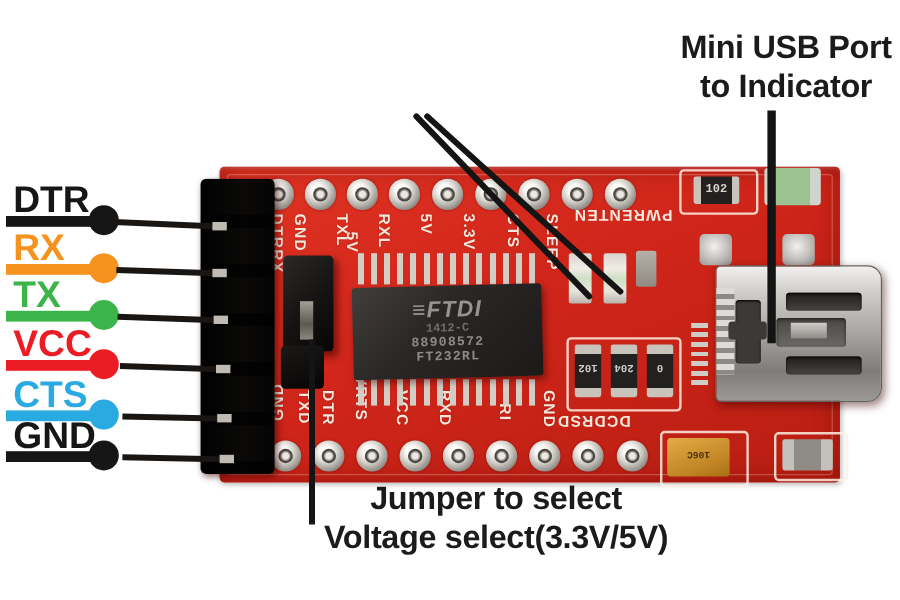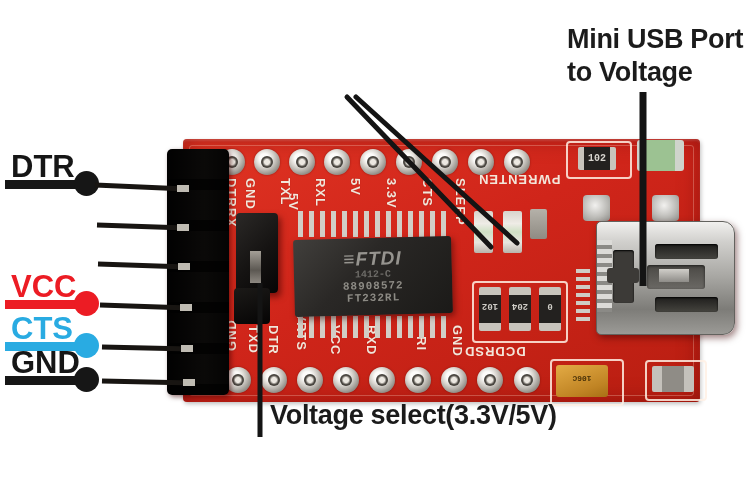--- a/index.html
+++ b/index.html
@@ -1,21 +1,21 @@
 <!DOCTYPE html>
 <html><head>
 <meta charset="utf-8">
 <style>
   html,body{margin:0;padding:0;background:#fff;}
   #stage{position:relative;width:750px;height:500px;background:#ffffff;overflow:hidden;
          font-family:"Liberation Sans",sans-serif;}
   
   .ann{position:absolute;font:700 27px "Liberation Sans",sans-serif;color:#1b1b1b;
        white-space:nowrap;z-index:7;letter-spacing:-0.3px;}
-  .ann div{line-height:33px;}
+  .ann div{line-height:33px;text-align:center;}
   
   .pinrow{position:absolute;left:0;width:135px;height:46px;z-index:5;}
   .pl-text{position:absolute;left:11px;top:0;font:700 31px "Liberation Sans",sans-serif;
            line-height:1;color:var(--pc,#161616);}
   .pl-bar{position:absolute;left:5px;top:29px;width:88px;height:9px;background:var(--pc,#161616);}
   .pl-dot{position:absolute;left:74px;top:20px;width:25px;height:25px;border-radius:50%;
           background:var(--pc,#161616);}
   
   #board{position:absolute;left:183px;top:139px;width:517px;height:263px;border-radius:4px;
          background:linear-gradient(155deg,#e03423 0%,#d0251a 45%,#b81e11 100%);
@@ -97,28 +97,39 @@
        background:repeating-linear-gradient(180deg,#cfccc5 0 4px,rgba(0,0,0,0) 4px 8px);}
   svg#overlay{position:absolute;left:0;top:0;z-index:6;pointer-events:none;}
 </style>
 </head>
 <body>
 
 <div id="stage">
 
   <div class="ann" style="left:567px;top:23px;">
     <div>Mini USB Port</div>
-    <div>to Voltage</div>
+    <div>to Indicator</div>
   </div>
   <div class="ann" style="left:270px;top:399px;">
+    <div>Jumper to select</div>
     <div>Voltage select(3.3V/5V)</div>
   </div>
 
   <div class="pinrow" style="top: 151px; --pc: #161616;">
     <span class="pl-text">DTR</span>
+    <div class="pl-bar"></div>
+    <div class="pl-dot"></div>
+  </div>
+  <div class="pinrow" style="top: 191px; --pc: #F6921E;">
+    <span class="pl-text">RX</span>
+    <div class="pl-bar"></div>
+    <div class="pl-dot"></div>
+  </div>
+  <div class="pinrow" style="top: 230px; --pc: #3BB54A;">
+    <span class="pl-text">TX</span>
     <div class="pl-bar"></div>
     <div class="pl-dot"></div>
   </div>
   <div class="pinrow" style="top: 271px; --pc: #EC1C24;">
     <span class="pl-text">VCC</span>
     <div class="pl-bar"></div>
     <div class="pl-dot"></div>
   </div>
   <div class="pinrow" style="top: 313px; --pc: #29ABE2;">
     <span class="pl-text">CTS</span>

